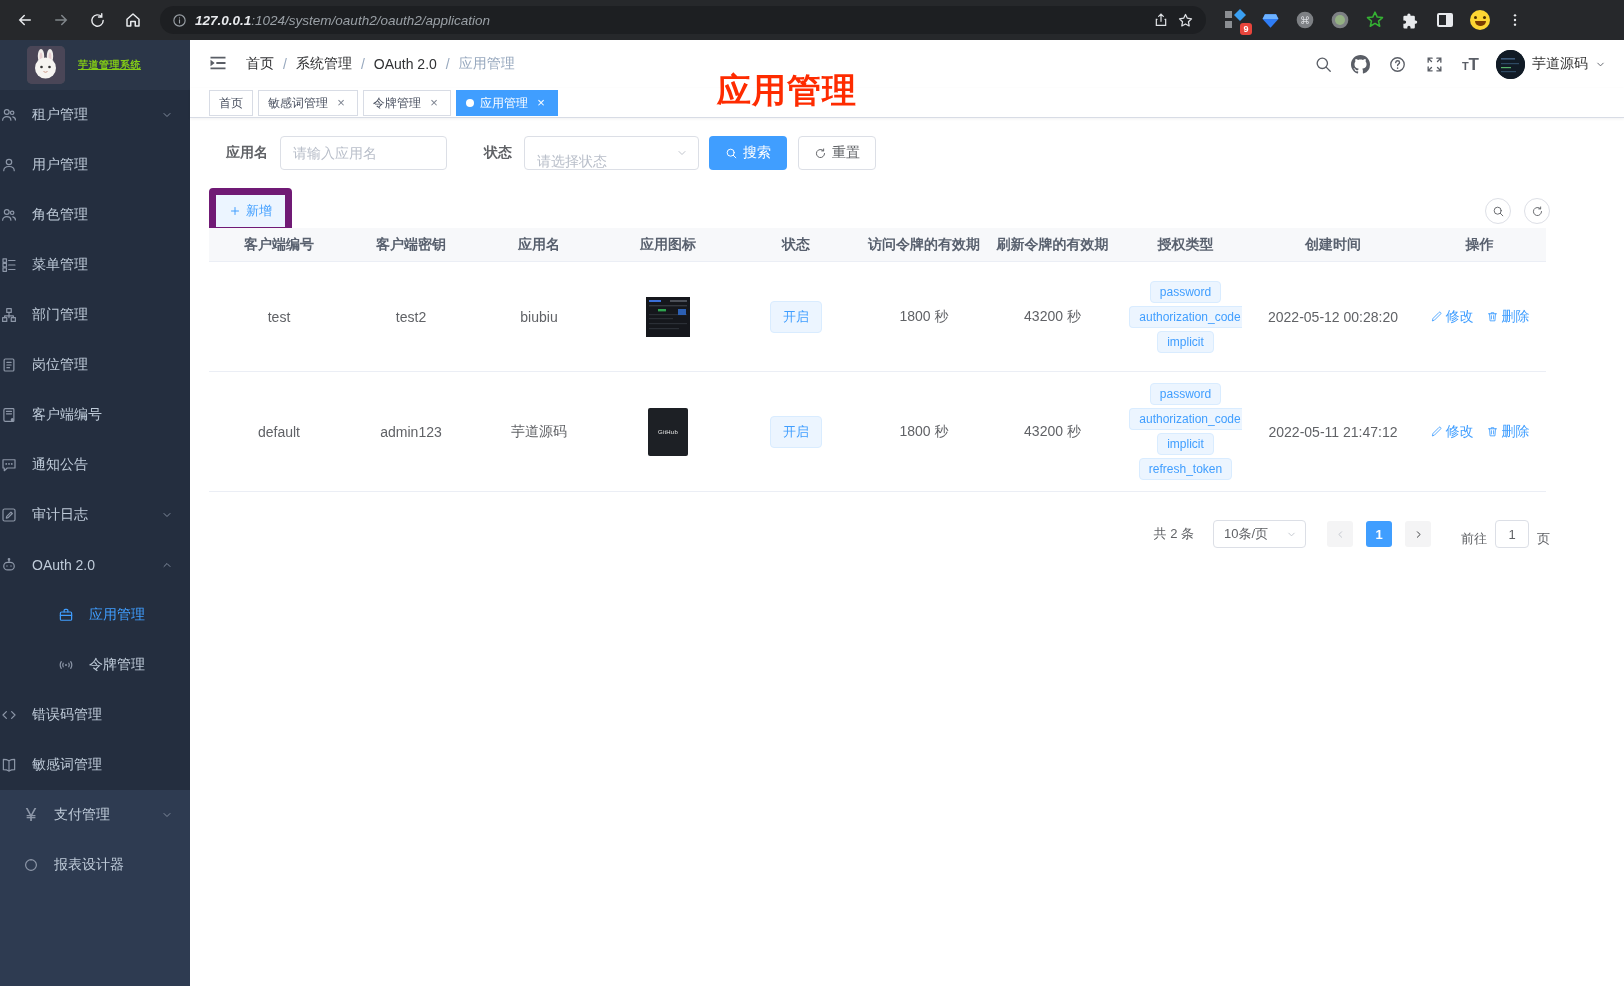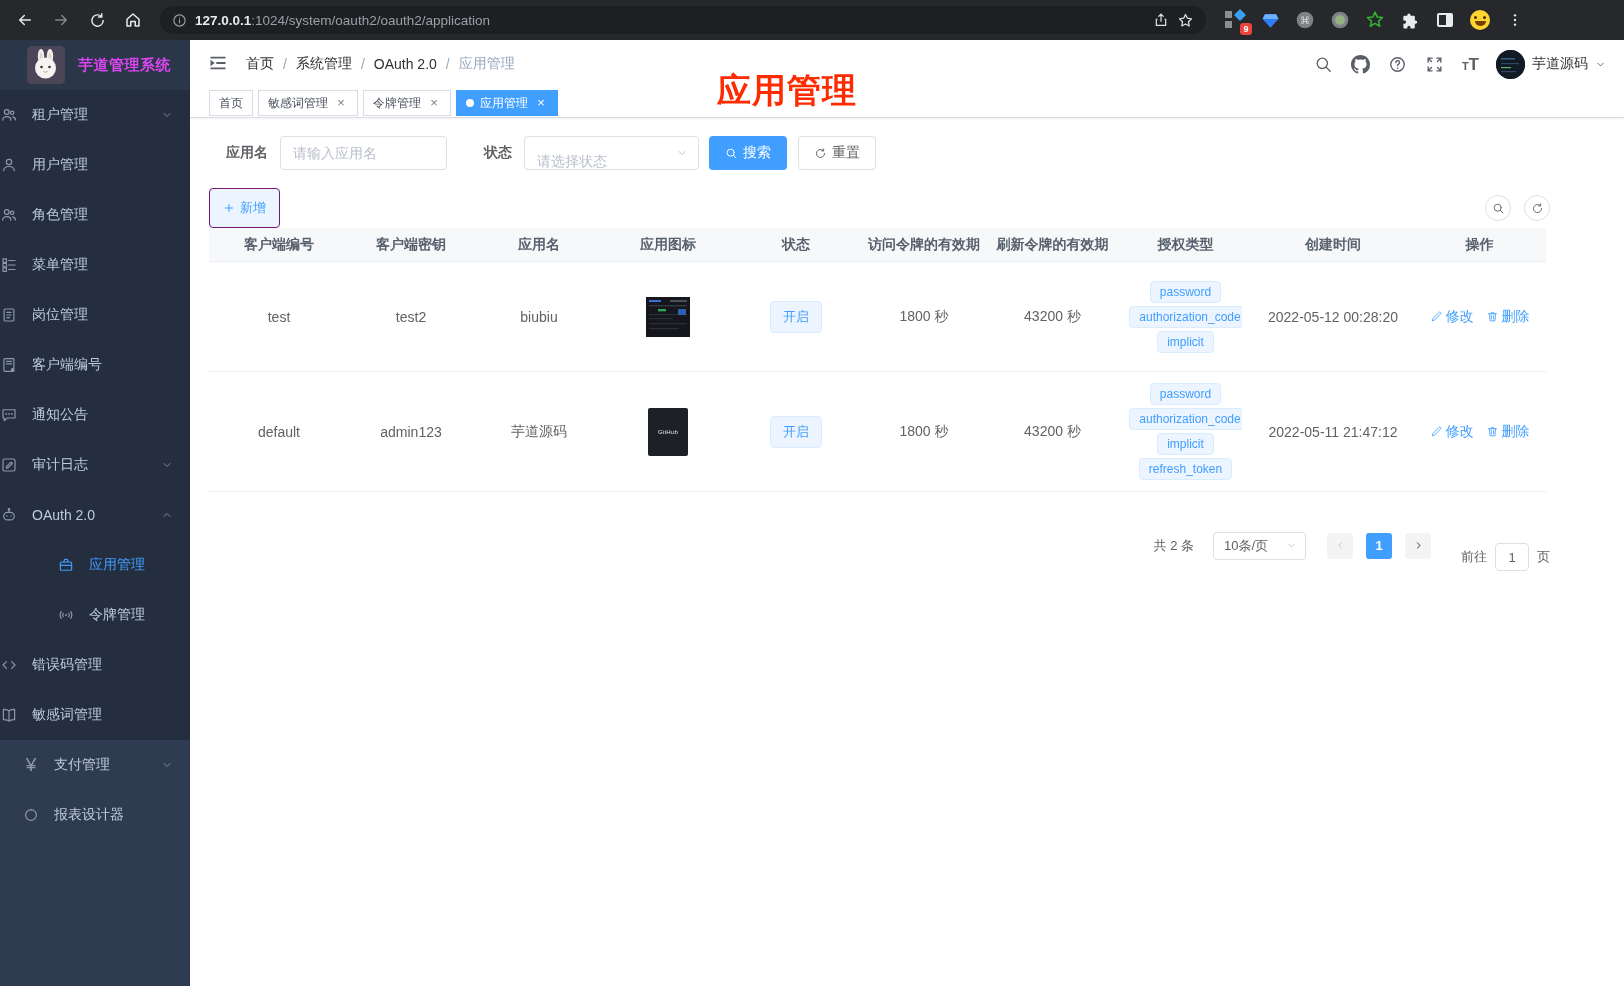--- a/index.html
+++ b/index.html
@@ -11,42 +11,42 @@
   
   .chrome { position:absolute; top:0; left:0; width:1624px; height:40px;
     background:#26282b; display:flex; align-items:center; padding:0 10px; gap:6px; }
   .nav-btn { width:30px; height:30px; border-radius:50%; display:flex; align-items:center; justify-content:center;
     color:#e8eaed; cursor:pointer; flex:none; }
   .nav-btn.dim { color:#80868b; }
   .urlbar { flex:1; height:28px; max-width:1046px; background:#1d1f22; border-radius:14px;
     display:flex; align-items:center; padding:0 12px; gap:8px; margin:0 6px; }
   .urlbar .host { color:#e8eaed; font-size:13.5px; font-weight:600; }
   .urlbar .path { color:#9aa0a6; font-size:13.5px; }
-  .url-text { white-space:nowrap; overflow:hidden; flex:1; }
+  .url-text { white-space:nowrap; overflow:hidden; flex:1;font-style:italic; }
   .pill-ic { color:#9aa0a6; flex:none; }
   .pill-ic.lt { color:#dfe1e5; }
   .ext-row { display:flex; align-items:center; gap:13px; padding:0 6px; flex:none; }
   .ext { position:relative; width:22px; height:22px; display:flex; align-items:center; justify-content:center; cursor:pointer; }
   .badge { position:absolute; right:-6px; bottom:-4px; background:#e8453c; color:#fff; font-size:9px;
     padding:1px 3.5px; border-radius:3px; font-weight:700; }
   .sq { width:7px; height:7px; background:#8b8e92; position:absolute; }
   .emoji-face { width:20px; height:20px; border-radius:50%; background:#fdd633; position:relative; }
   .emoji-face:before { content:""; position:absolute; left:4px; top:6px; width:3px; height:3px; border-radius:50%;
     background:#4d3000; box-shadow:9px 0 0 #4d3000; }
   .emoji-face:after { content:""; position:absolute; left:4.5px; top:11px; width:11px; height:5px;
     border-radius:0 0 10px 10px; background:#7a3c00; }
   .panel-ic { width:16px; height:14px; border:2px solid #e8eaed; border-radius:2px; position:relative; }
   .panel-ic:after { content:""; position:absolute; right:0; top:0; width:5px; height:10px; background:#e8eaed; }
 
   
   .sidebar { position:absolute; top:40px; left:0; width:190px; bottom:0; background:#242e3f;
     display:flex; flex-direction:column; }
   .logo-row { height:50px; background:#2b3648; display:flex; align-items:center; padding-left:27px; flex:none; cursor:pointer; }
   .logo-img { width:38px; height:38px; border-radius:5px; overflow:hidden; flex:none; background:#454a56; }
-  .logo-title { color:#d946ef; font-size:15px; font-weight:700; margin-left:13px; letter-spacing:.5px; }
+  .logo-title { color:#84cc16; font-size:10px; font-weight:700; margin-left:13px; letter-spacing:.5px;text-decoration:underline; }
   .menu { list-style:none; flex:none; }
   .menu li { height:50px; display:flex; align-items:center; color:#bfcbd9;
     font-size:14px; cursor:pointer; position:relative; }
   .menu li.sub { padding-left:57px; }
   .menu li.active { color:#409eff; }
   .menu li.active .mi { color:#409eff; }
   .mi { width:18px; height:18px; color:#8d97a8; flex:none; }
   .mi svg { width:18px; height:18px; fill:none; stroke:currentColor; stroke-width:1.6; stroke-linecap:round; stroke-linejoin:round; }
   .mi .filled { fill:currentColor; stroke:none; }
   .menu .lbl { margin-left:14px; }
@@ -104,21 +104,21 @@
   .f-select svg { width:12px; height:12px; fill:none; stroke:#c0c4cc; stroke-width:2; stroke-linecap:round; }
   .gap36 { width:37px; } .gap10 { width:10px; } .gap11 { width:11px; }
   .btn { height:34px; border-radius:4px; display:flex; align-items:center; justify-content:center;
     font-size:14px; cursor:pointer; padding:0 15px; gap:5px; border:1px solid transparent; }
   .btn svg { width:13px; height:13px; fill:none; stroke:currentColor; stroke-width:1.8; stroke-linecap:round; }
   .btn-primary { background:#409eff; color:#fff; }
   .btn-plain { background:#fff; border-color:#dcdfe6; color:#606266; }
 
   
   .toolbar { position:absolute; left:19px; top:148px; right:74px; display:flex; align-items:center; }
-  .btn-add { height:40px; padding:16px 13px; background:#ecf5ff; border:1px solid #701a75; color:#409eff;
+  .btn-add { height:40px; padding:16px 13px; background:#ecf5ff; border:7px solid #701a75; color:#409eff;
     border-radius:4px; font-size:13px; display:flex; align-items:center; gap:5px; cursor:pointer; }
   .btn-add svg { width:12px; height:12px; fill:none; stroke:currentColor; stroke-width:2; stroke-linecap:round; }
   .round-btns { margin-left:auto; display:flex; gap:13px; }
   .rbtn { width:26px; height:26px; border:1px solid #dddfe6; border-radius:50%; background:#fff;
     display:flex; align-items:center; justify-content:center; color:#606266; cursor:pointer; }
   .rbtn svg { width:13px; height:13px; fill:none; stroke:currentColor; stroke-width:1.7; stroke-linecap:round; }
 
   
   .tbl { position:absolute; left:19px; top:188px; width:1337px; font-size:14px; color:#606266; }
   .trow { display:flex; align-items:center; border-bottom:1px solid #ebeef5; }
@@ -143,21 +143,21 @@
   .pager { position:absolute; right:74px; top:480px; display:flex; align-items:center; font-size:13px; color:#606266; }
   .pg-total { margin-right:19px; }
   .pg-size { width:93px; height:28px; border:1px solid #dcdfe6; border-radius:4px; display:flex;
     align-items:center; justify-content:space-between; padding:0 8px 0 10px; cursor:pointer; margin-right:21px; }
   .pg-size svg, .pg-nav svg { width:11px; height:11px; fill:none; stroke:#c0c4cc; stroke-width:2; stroke-linecap:round; }
   .pg-nav { width:26px; height:26px; border-radius:3px; background:#f4f4f5; display:flex; align-items:center;
     justify-content:center; cursor:pointer; }
   .pg-nav.next svg { stroke:#303133; }
   .pg-cur { width:26px; height:26px; border-radius:3px; background:#409eff; color:#fff; font-weight:700;
     display:flex; align-items:center; justify-content:center; margin:0 13px; cursor:pointer; }
-  .pg-goto { margin-left:30px; display:flex; align-items:center; gap:8px;margin-top:23px; }
+  .pg-goto { margin-left:30px; display:flex; align-items:flex-end; gap:8px; }
   .pg-input { width:34px; height:28px; border:1px solid #dcdfe6; border-radius:4px; text-align:center;
     font-size:13px; color:#606266; outline:none; font-family:inherit; }
 </style>
 </head>
 <body>
 
 <div class="chrome" data-interactable="false">
   <div class="nav-btn" data-interactable="true">
     <svg width="18" height="18" viewBox="0 0 24 24" fill="none" stroke="currentColor" stroke-width="2" stroke-linecap="round">
         <path d="M19 12H5M11 6l-6 6 6 6"></path>
@@ -310,20 +310,31 @@
           <svg viewBox="0 0 24 24">
             <rect x="4" y="3.8" width="4.6" height="4.6"></rect>
             <path d="M11.5 6h8.5"></path>
             <rect x="4" y="9.8" width="4.6" height="4.6"></rect>
             <path d="M11.5 12h8.5"></path>
             <rect x="4" y="15.8" width="4.6" height="4.6"></rect>
             <path d="M11.5 18h8.5"></path>
           </svg>
         </span>
       <span class="lbl" data-interactable="false">菜单管理</span>
+    </li>
+    <li data-interactable="true">
+      <span class="mi" data-interactable="false">
+          <svg viewBox="0 0 24 24">
+            <rect x="9" y="3.5" width="6" height="5"></rect>
+            <rect x="3.5" y="15.5" width="5.5" height="5"></rect>
+            <rect x="15" y="15.5" width="5.5" height="5"></rect>
+            <path d="M12 8.5v3.5M6.2 15.5v-2.3h11.6v2.3M12 12v3.5"></path>
+          </svg>
+        </span>
+      <span class="lbl" data-interactable="false">部门管理</span>
     </li>
     <li data-interactable="true">
       <span class="mi" data-interactable="false">
           <svg viewBox="0 0 24 24">
             <rect x="5.5" y="4" width="13" height="16" rx="1.5"></rect>
             <path d="M9.2 8.5h5.6M9.2 12h5.6M9.2 15.5h3.5"></path>
           </svg>
         </span>
       <span class="lbl" data-interactable="false">岗位管理</span>
     </li>

